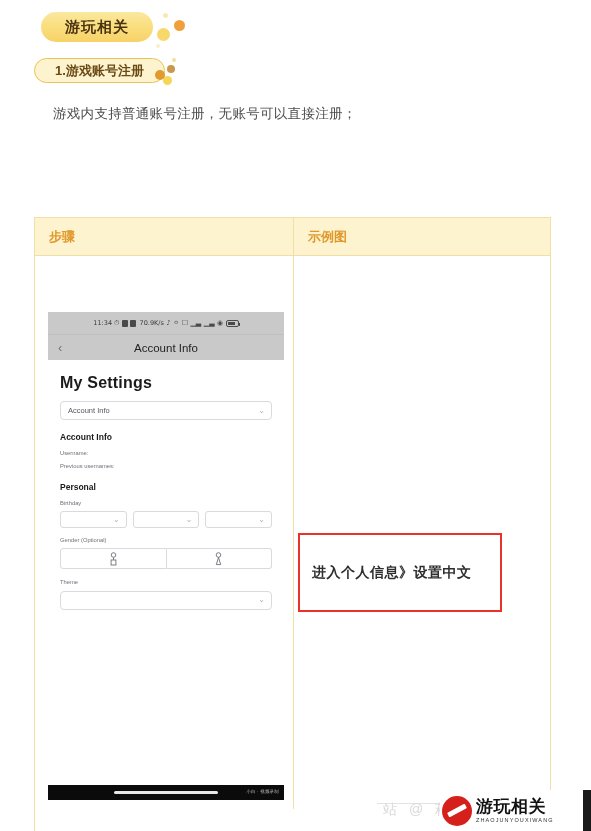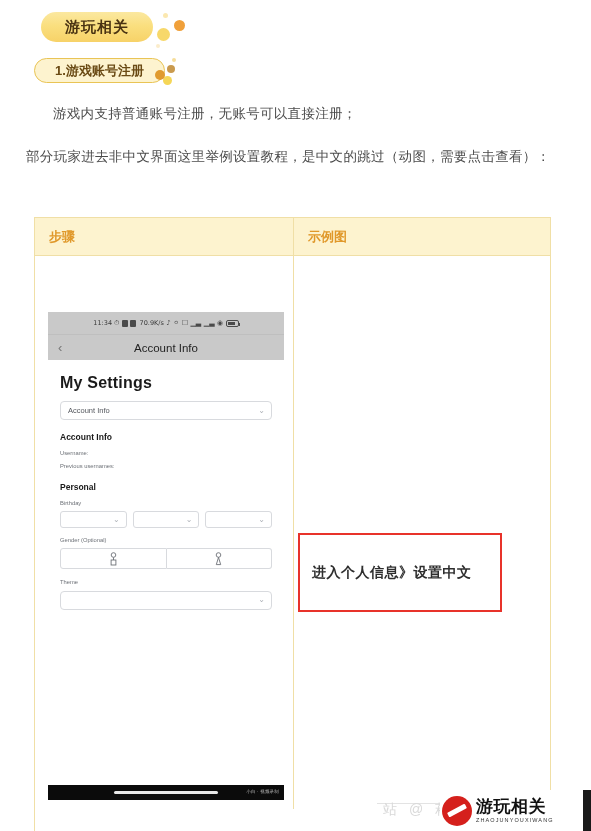--- a/index.html
+++ b/index.html
@@ -189,21 +189,20 @@
     <div class="dot" style="left:157px;top:28px;width:13px;height:13px;background:#f7d86a;"></div>
     <div class="dot" style="left:156px;top:44px;width:4px;height:4px;background:#fbeccb;"></div>
 
     <div class="dot" style="left:172px;top:58px;width:4px;height:4px;background:#f6dd9a;"></div>
     <div class="dot" style="left:167px;top:65px;width:8px;height:8px;background:#c99a4e;"></div>
     <div class="dot" style="left:163px;top:76px;width:9px;height:9px;background:#f5d657;"></div>
     <div class="dot" style="left:155px;top:70px;width:10px;height:10px;background:#e09a2e;"></div>
   </div>
 
   <div class="para para-1">游戏内支持普通账号注册，无账号可以直接注册；</div>
-  <div class="para para-2">部分玩家进去非中文界面这里举例设置教程，是中文的跳过（动图，需要点击查看）：</div>
 
   <div class="table">
     <div class="thead">
       <div class="th th-1">步骤</div>
       <div class="th th-2">示例图</div>
     </div>
     <div class="tbody">
 
       <div class="td-1">
         <div class="phone">

